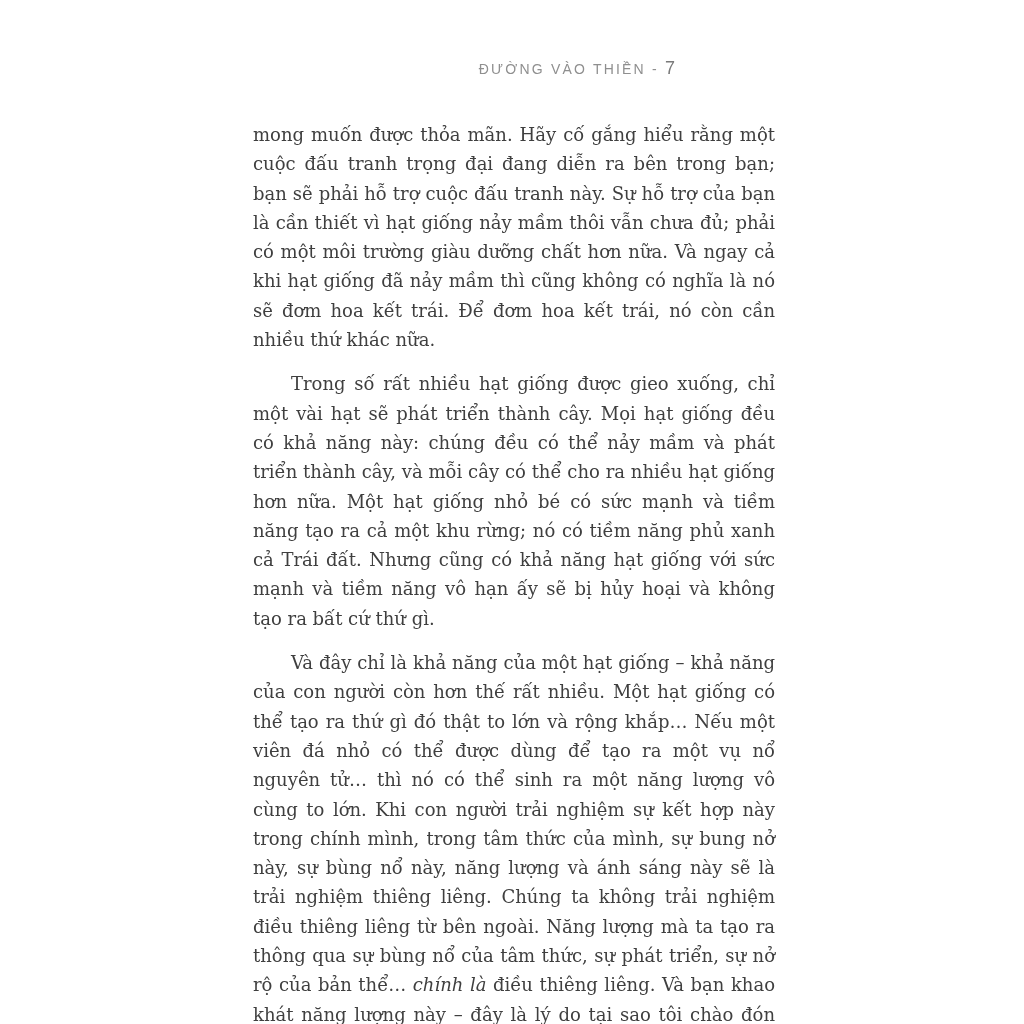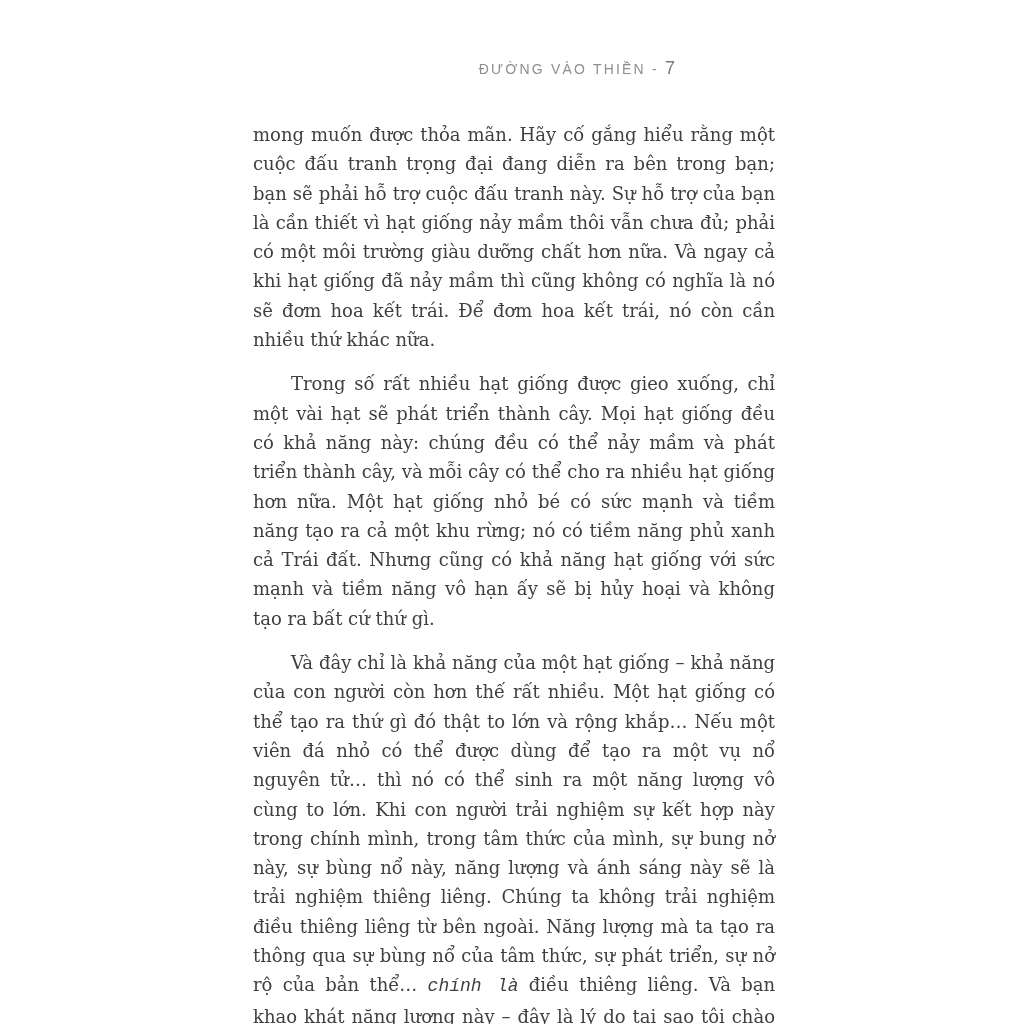--- a/index.html
+++ b/index.html
@@ -42,21 +42,20 @@
     text-align: justify;
   }
   .body-text p {
     margin: 0 0 15px 0;
   }
   .body-text p.indent {
     text-indent: 38px;
   }
   .body-text em {
     font-style: italic;
-    font-family: Liberation Mono, monospace;
   }
 </style>
 </head>
 <body>
 
 <div class="page">
   <div class="running-header">
     <span>ĐƯỜNG VÀO THIỀN</span><span> - </span><span class="page-num">7</span>
   </div>
   <div class="body-text">

